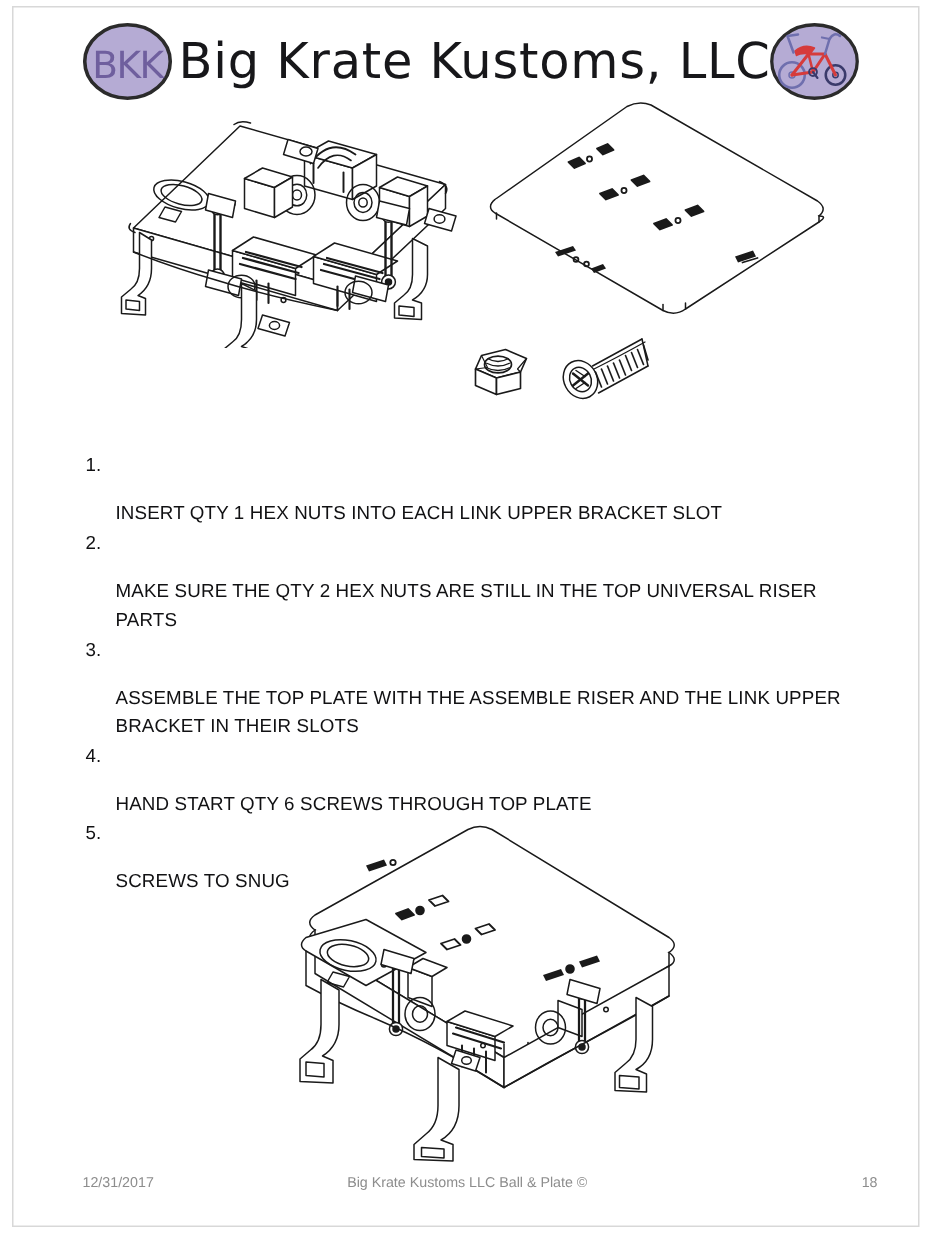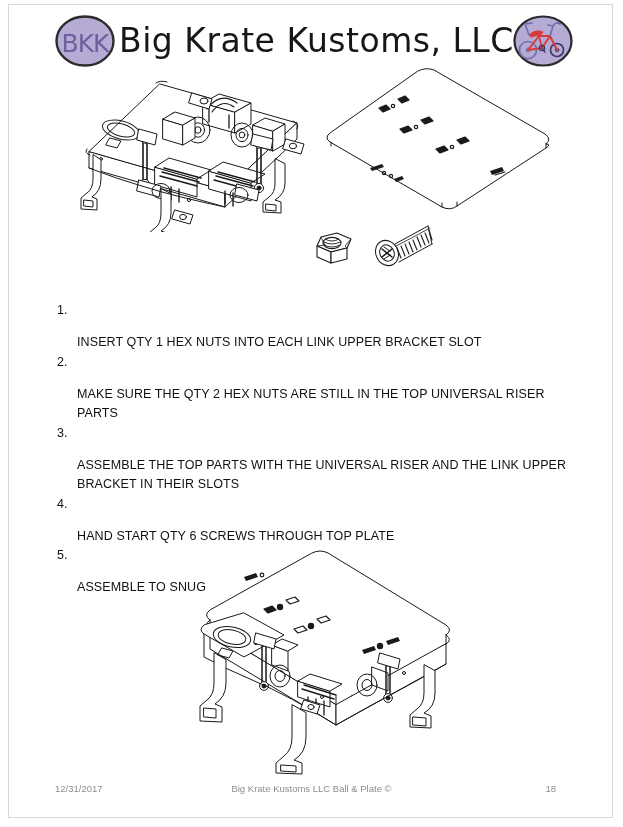--- a/index.html
+++ b/index.html
@@ -112,21 +112,21 @@
     position: absolute;
     left: 0;
     top: 778px;
     width: 605px;
     height: 20px;
     font-size: 9.5px;
     color: #8d8d8d;
   }
   .footer-left   { position: absolute; left: 46px;  top: 0; }
   .footer-center { position: absolute; left: 0; top: 0; width: 605px; text-align: center; }
-  .footer-right  { position: absolute; right: 58px; top: 0; }
+  .footer-right  { position: absolute; right: 29px; top: 0; }
 </style>
 </head>
 <body>
 
 <div class="page">
 
   <div class="header">
 
     <div class="logo-badge">
       <svg width="62" height="54" viewBox="0 0 62 54">
@@ -391,31 +391,31 @@
       <div class="step-text">INSERT QTY 1 HEX NUTS INTO EACH LINK UPPER BRACKET SLOT</div>
     </div>
 
     <div class="step">
       <div class="step-num">2.</div>
       <div class="step-text">MAKE SURE THE QTY 2 HEX NUTS ARE STILL IN THE TOP UNIVERSAL RISER PARTS</div>
     </div>
 
     <div class="step">
       <div class="step-num">3.</div>
-      <div class="step-text">ASSEMBLE THE TOP PARTS WITH THE UNIVERSAL RISER AND THE LINK UPPER BRACKET IN THEIR SLOTS</div>
+      <div class="step-text">ASSEMBLE THE TOP PLATE WITH THE ASSEMBLE RISER AND THE LINK UPPER BRACKET IN THEIR SLOTS</div>
     </div>
 
     <div class="step">
       <div class="step-num">4.</div>
       <div class="step-text">HAND START QTY 6 SCREWS THROUGH TOP PLATE</div>
     </div>
 
     <div class="step">
       <div class="step-num">5.</div>
-      <div class="step-text">ASSEMBLE TO SNUG</div>
+      <div class="step-text">SCREWS TO SNUG</div>
     </div>
 
   </div>
 
   <div class="fig" id="fig-assembly">
     <svg width="290" height="230" viewBox="0 0 290 230">
       <g fill="none" stroke="#1a1a1a" stroke-width="1" stroke-linejoin="round" stroke-linecap="round">
 
         <path d="M128 8 Q136 4 144 8 L262 80 Q269 85 262 90 L168 150 Q160 155 152 151 L26 75 Q19 70 26 65 Z" fill="#ffffff"></path>
 

